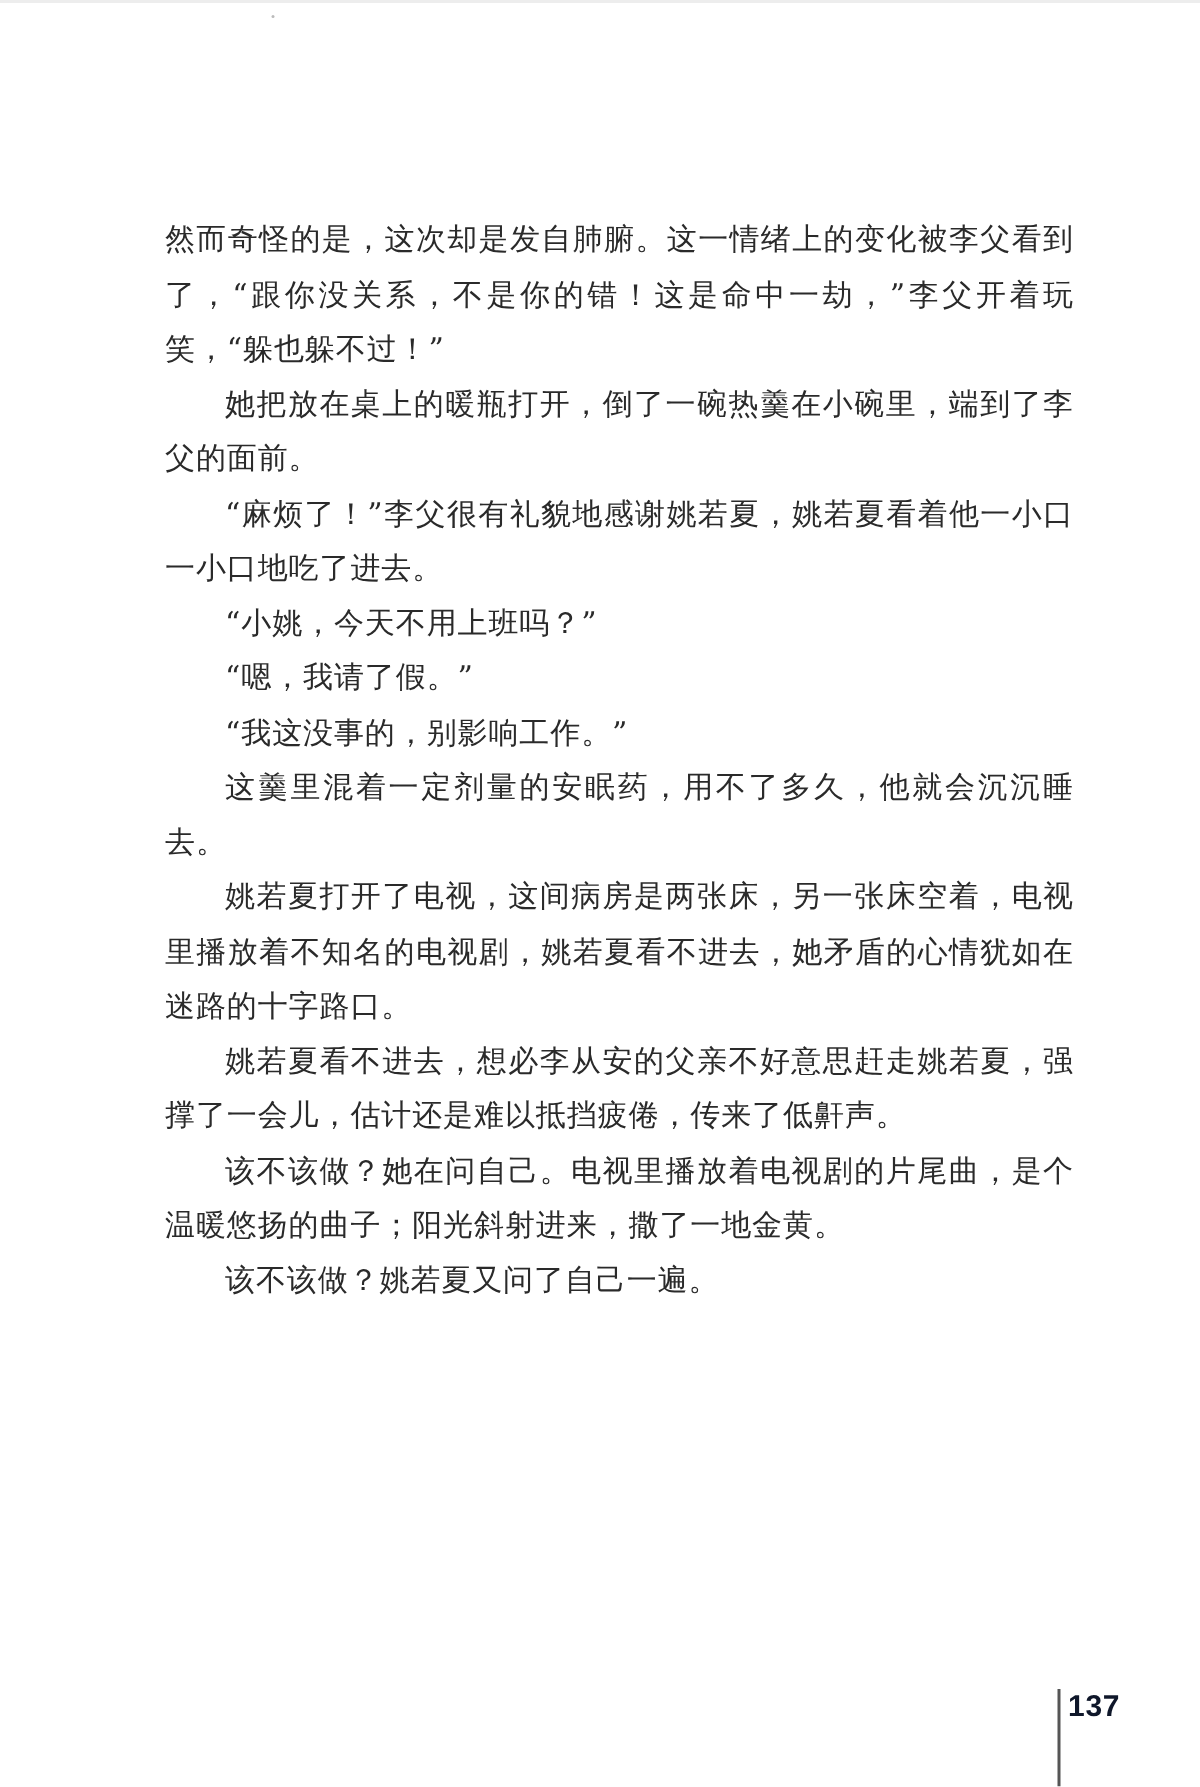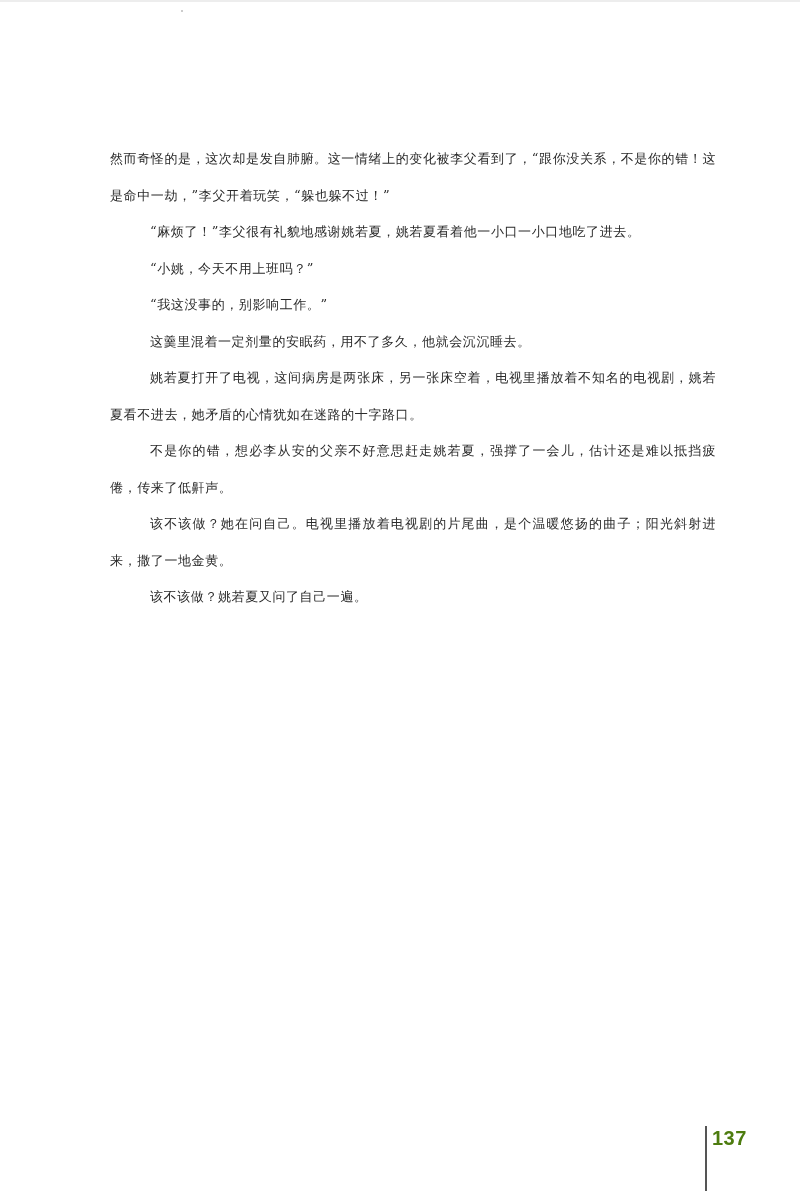--- a/index.html
+++ b/index.html
@@ -33,21 +33,21 @@
       border-radius: 1px;
     }
     .page-body {
       position: absolute;
       left: 110px;
       top: 141px;
       width: 606px;
     }
     .para {
       margin: 0;
-      font-size: 13px;
+      font-size: 20px;
       line-height: 36.5px;
       text-indent: 40px;
       text-align: justify;
       letter-spacing: 0.6px;
       word-break: break-all;
     }
     .para.no-indent {
       text-indent: 0;
     }
     .folio {
@@ -65,38 +65,40 @@
       height: 65px;
       background: #555555;
     }
     .folio-number {
       position: absolute;
       left: 9px;
       top: 1px;
       font-family: "Liberation Sans", "DejaVu Sans", sans-serif;
       font-weight: bold;
       font-size: 20px;
-      color: #4d7c0f;
+      color: #0f172a;
       letter-spacing: 0.5px;
     }
   </style>
 </head>
 <body>
 
 <div class="top-edge"></div>
 <div class="scan-speck"></div>
 
 <div class="page-body">
   <p class="para no-indent">然而奇怪的是，这次却是发自肺腑。这一情绪上的变化被李父看到了，“跟你没关系，不是你的错！这是命中一劫，”李父开着玩笑，“躲也躲不过！”</p>
+  <p class="para">她把放在桌上的暖瓶打开，倒了一碗热羹在小碗里，端到了李父的面前。</p>
   <p class="para">“麻烦了！”李父很有礼貌地感谢姚若夏，姚若夏看着他一小口一小口地吃了进去。</p>
   <p class="para">“小姚，今天不用上班吗？”</p>
+  <p class="para">“嗯，我请了假。”</p>
   <p class="para">“我这没事的，别影响工作。”</p>
   <p class="para">这羹里混着一定剂量的安眠药，用不了多久，他就会沉沉睡去。</p>
   <p class="para">姚若夏打开了电视，这间病房是两张床，另一张床空着，电视里播放着不知名的电视剧，姚若夏看不进去，她矛盾的心情犹如在迷路的十字路口。</p>
-  <p class="para">不是你的错，想必李从安的父亲不好意思赶走姚若夏，强撑了一会儿，估计还是难以抵挡疲倦，传来了低鼾声。</p>
+  <p class="para">姚若夏看不进去，想必李从安的父亲不好意思赶走姚若夏，强撑了一会儿，估计还是难以抵挡疲倦，传来了低鼾声。</p>
   <p class="para">该不该做？她在问自己。电视里播放着电视剧的片尾曲，是个温暖悠扬的曲子；阳光斜射进来，撒了一地金黄。</p>
   <p class="para">该不该做？姚若夏又问了自己一遍。</p>
 </div>
 
 <div class="folio">
   <div class="folio-rule"></div>
   <div class="folio-number">137</div>
 </div>
 
 </body></html>

